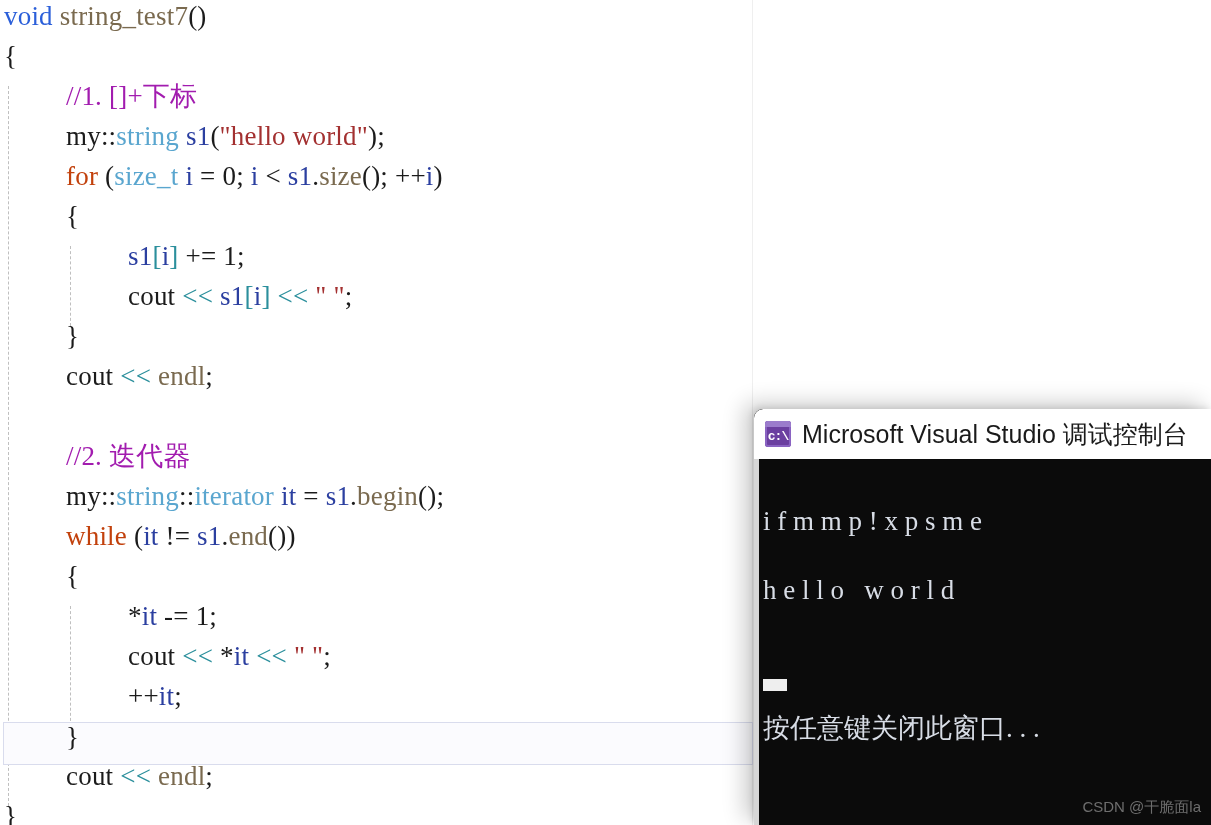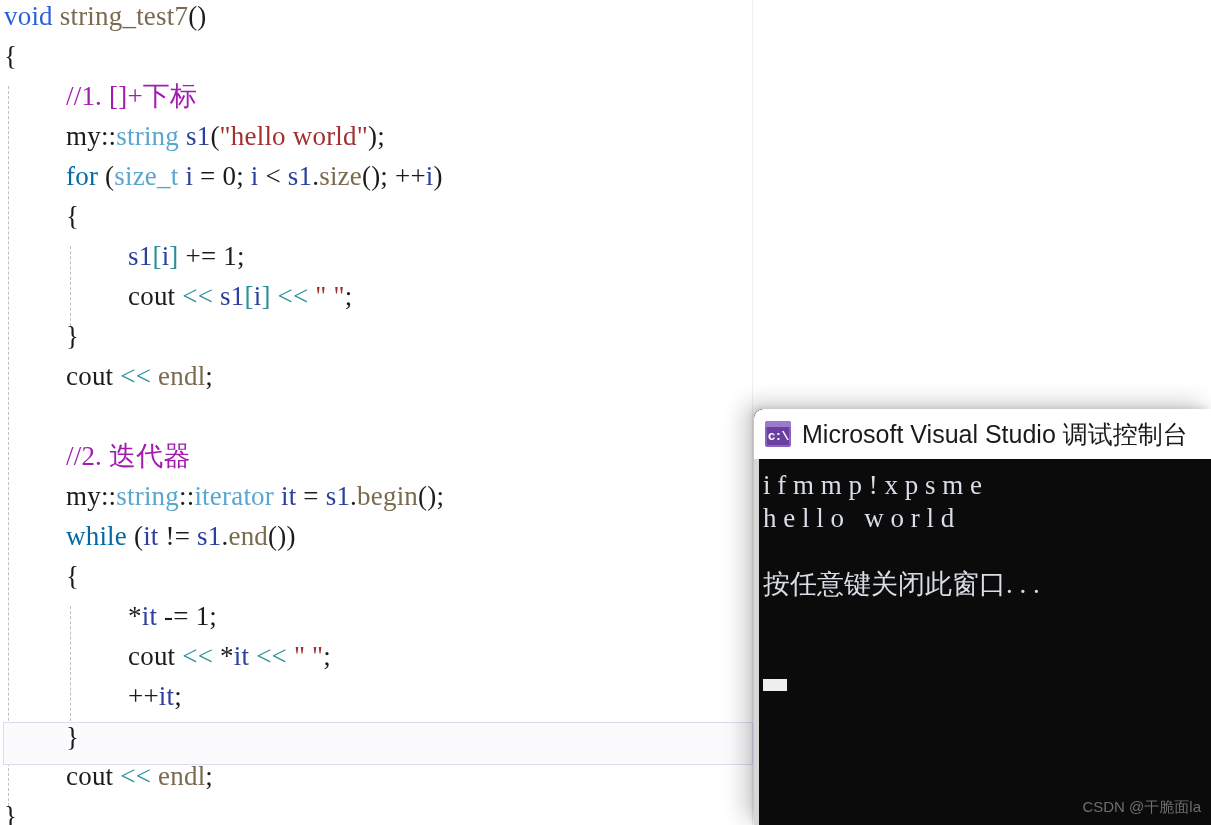--- a/index.html
+++ b/index.html
@@ -28,21 +28,21 @@
     left: 0;
     height: 40px;
     line-height: 40px;
     white-space: pre;
     font-family: "Liberation Serif", "DejaVu Serif", serif;
     font-size: 27px;
     color: #1b1b1b;
     letter-spacing: 0.2px;
   }
   
-  .kw       { color: #0369a1; }   
+  .kw       { color: #c2410c; }   
   .kw2      { color: #2b5fd9; }   
   .type     { color: #5aa6cf; }   
   .fn       { color: #7a6a4f; }   
   .cmt      { color: #a21caf; }   
   .str      { color: #a33030; }   
   .op       { color: #2b8f9c; }   
   .var      { color: #2b3fa0; }   
   .plain    { color: #1b1b1b; }
   .num      { color: #1b1b1b; }
 
@@ -146,20 +146,21 @@
     width: 5px; height: 366px;
     background: #d6d6d6;
   }
   .console-line {
     font-family: "Liberation Serif", "DejaVu Serif", serif;
     font-size: 27px;
     line-height: 33px;
     color: #d8dde6;
     white-space: pre;
     padding-left: 3px;
+    margin-top: 36px;
   }
   .console-line.blank { color: transparent; }
   #console-cursor {
     position: absolute;
     left: 9px;
     top: 220px;
     width: 24px;
     height: 12px;
     background: #eeeeee;
   }

